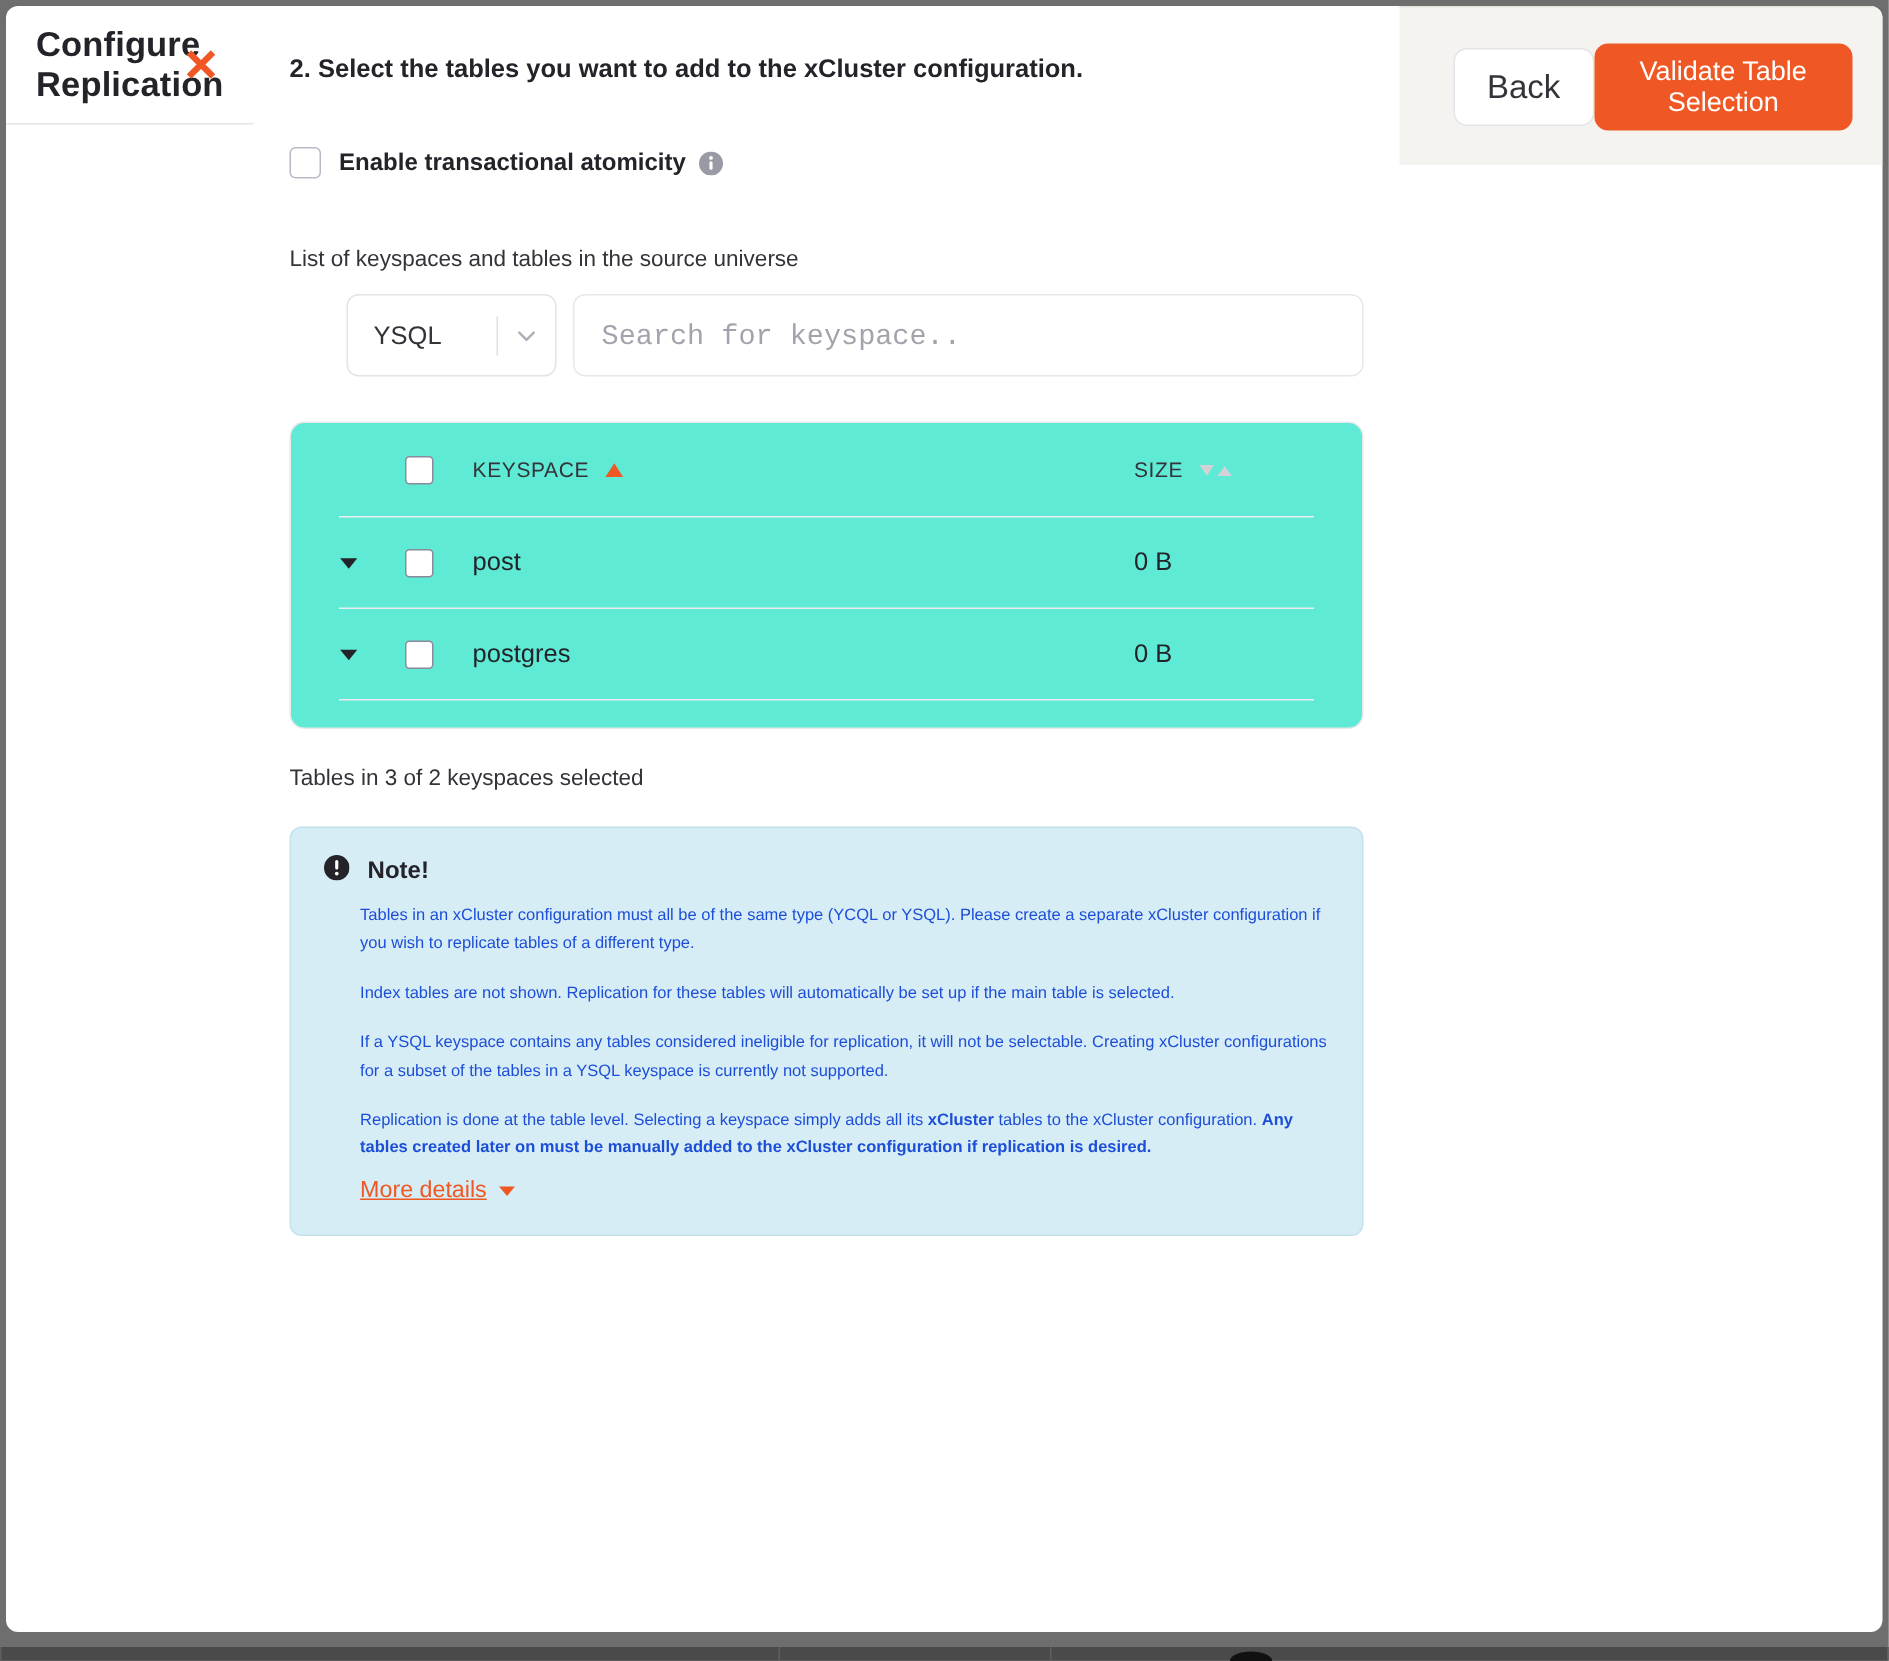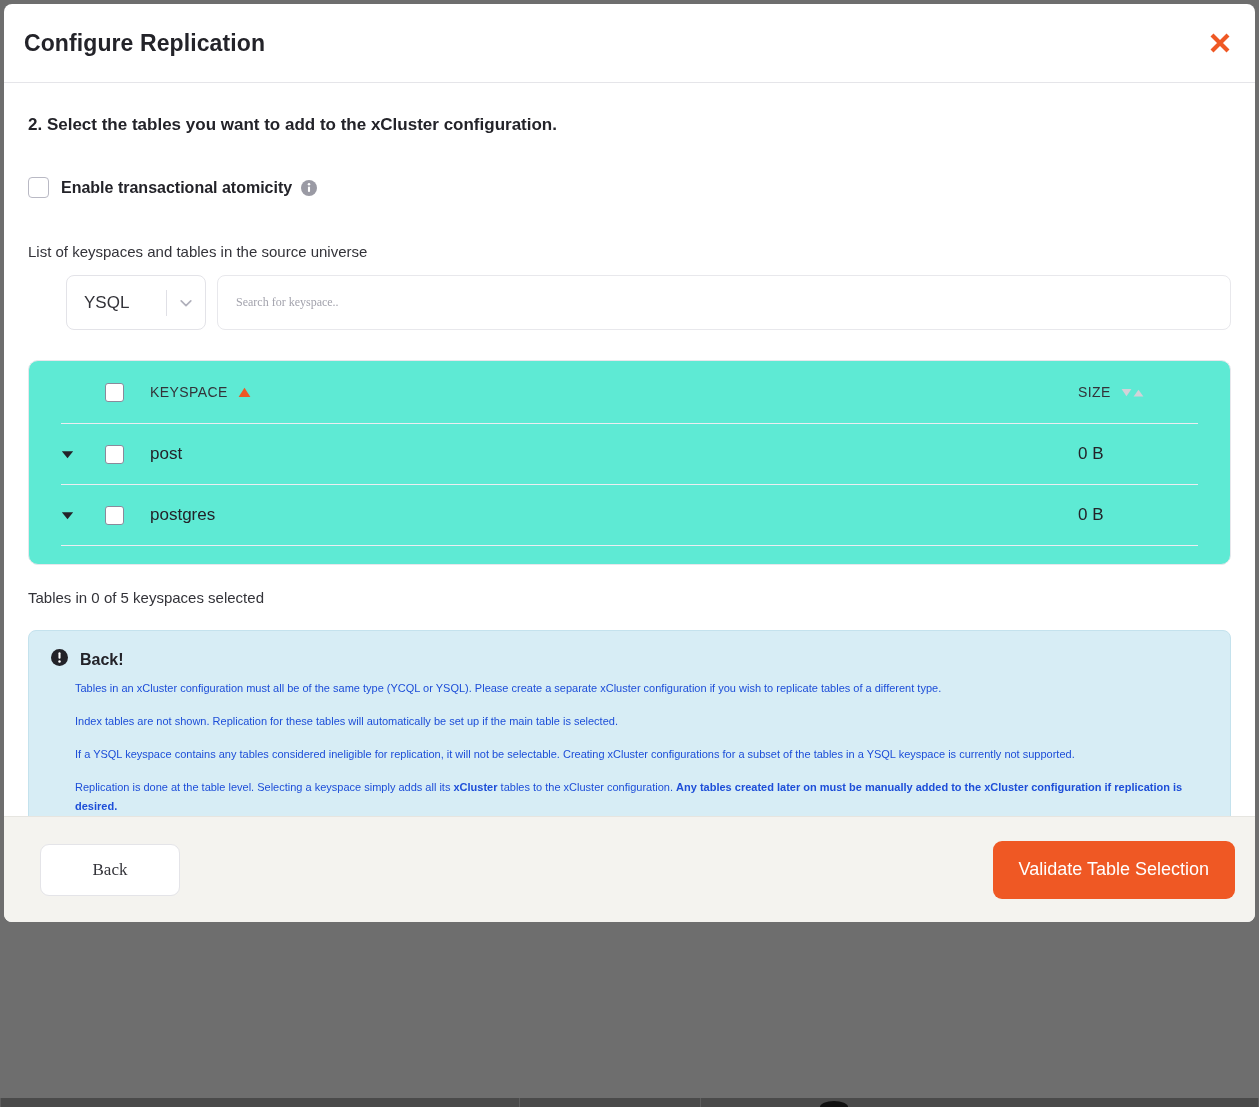--- a/index.html
+++ b/index.html
@@ -18,26 +18,26 @@
   }
   #bottom-strip .seam { position: absolute; top: 0; width: 1px; height: 9px; background: #5e5e5e; }
   #bottom-strip .blob {
     position: absolute; left: 820px; top: 3px;
     width: 28px; height: 12px; border-radius: 50%;
     background: #111;
   }
   .modal {
     position: absolute;
     left: 4px; top: 4px;
-    width: 1251px; height: 918px;
+    width: 1251px; height: 1084px;
     background: #ffffff;
     border-radius: 8px;
     overflow: hidden;
     display: flex;
-    flex-direction: column;
+    flex-direction: row;
   }
 
   
   .modal-header {
     height: 79px;
     flex: 0 0 79px;
     border-bottom: 1px solid #e5e5e9;
     display: flex;
     align-items: center;
     padding: 0 20px 0 20px;
@@ -142,23 +142,23 @@
     width: 38px;
     display: flex; align-items: center; justify-content: center;
   }
   .search-input {
     flex: 1 1 auto;
     height: 55px;
     border: 1px solid #e8e8ec;
     border-radius: 8px;
     background: #fff;
     padding: 0 18px;
-    font-size: 12px;
-    color: #333339;
-    font-family: Liberation Serif, serif;
+    font-size: 19px;
+    color: #333339;
+    font-family: Liberation Mono, monospace;
     outline: none;
   }
   .search-input::placeholder { color: #a3a3ad; }
 
   
   .table-card {
     margin-top: 30px;
     border: 1px solid #e7e7ec;
     border-radius: 10px;
     background: #5eead4;
@@ -256,23 +256,23 @@
     display: flex;
     align-items: center;
     justify-content: space-between;
     padding: 0 20px 0 36px;
   }
   .btn-back {
     width: 140px; height: 52px;
     background: #fff;
     border: 1px solid #e4e4e8;
     border-radius: 9px;
-    font-size: 17px;
-    color: #333339;
-    font-family: Liberation Serif, serif;
+    font-size: 22px;
+    color: #333339;
+    font-family: Liberation Sans, sans-serif;
     cursor: pointer;
   }
   .btn-validate {
     height: 58px;
     padding: 0 26px;
     background: #ef5824;
     border: none;
     border-radius: 9px;
     color: #fff;
     font-size: 18px;
@@ -400,32 +400,32 @@
         </div>
         <div class="size-cell">
           <span class="sizeval">0 B</span>
         </div>
       </div>
 
       <div class="row-sep"></div>
       <div style="height:18px"></div>
     </div>
 
-    <div class="selected-count">Tables in 0 of 5 keyspaces selected</div>
+    <div class="selected-count">Tables in 3 of 2 keyspaces selected</div>
 
     <div class="note-box">
       <div class="note-head">
         <span>
           <svg width="17" height="17" viewBox="0 0 17 17" aria-hidden="true">
             <circle cx="8.5" cy="8.5" r="8.5" fill="#232329"></circle>
             <rect x="7.45" y="3.3" width="2.1" height="6.4" rx="1" fill="#fff"></rect>
             <circle cx="8.5" cy="12.4" r="1.25" fill="#fff"></circle>
           </svg>
         </span>
-        <span class="note-title">Back!</span>
+        <span class="note-title">Note!</span>
       </div>
       <p class="note-p">Tables in an xCluster configuration must all be of the same type (YCQL or YSQL). Please create a separate xCluster configuration if you wish to replicate tables of a different type.</p>
       <p class="note-p">Index tables are not shown. Replication for these tables will automatically be set up if the main table is selected.</p>
       <p class="note-p">If a YSQL keyspace contains any tables considered ineligible for replication, it will not be selectable. Creating xCluster configurations for a subset of the tables in a YSQL keyspace is currently not supported.</p>
       <p class="note-p"><span>Replication is done at the table level. Selecting a keyspace simply adds all its </span><b>xCluster</b><span> tables to the xCluster configuration. </span><b>Any tables created later on must be manually added to the xCluster configuration if replication is desired.</b></p>
       <span class="more-details">
         <span>More details</span>
         <span>
           <svg width="12" height="8" viewBox="0 0 12 8" aria-hidden="true">
             <path d="M0.7 1 L11.3 1 L6 7.4 Z" fill="#ef5824"></path>

